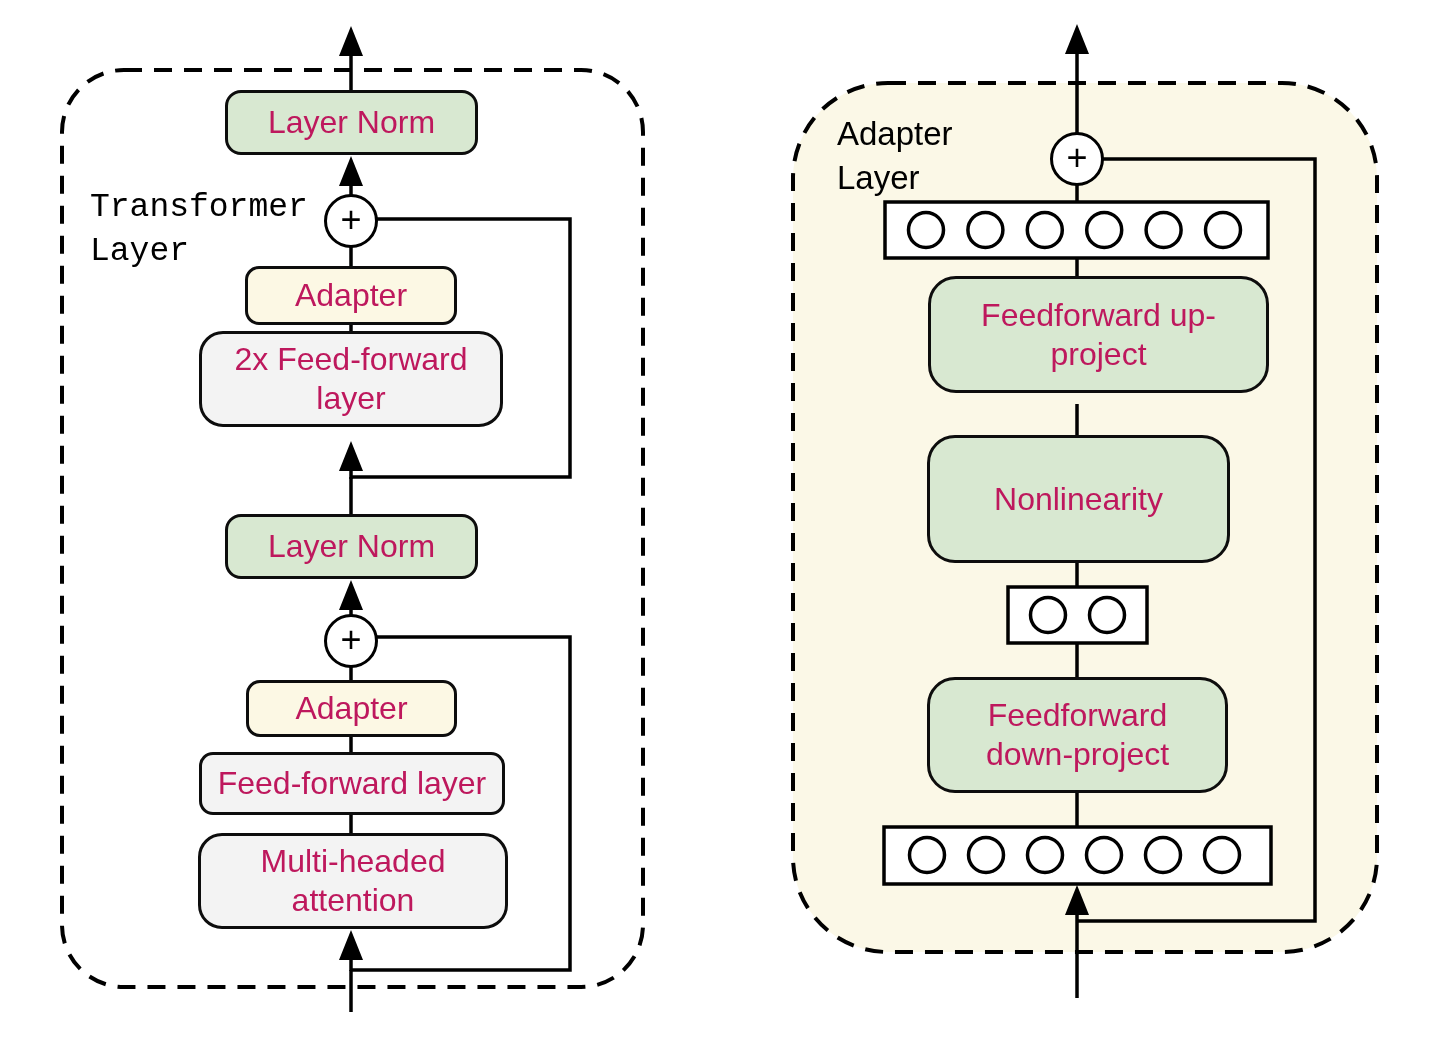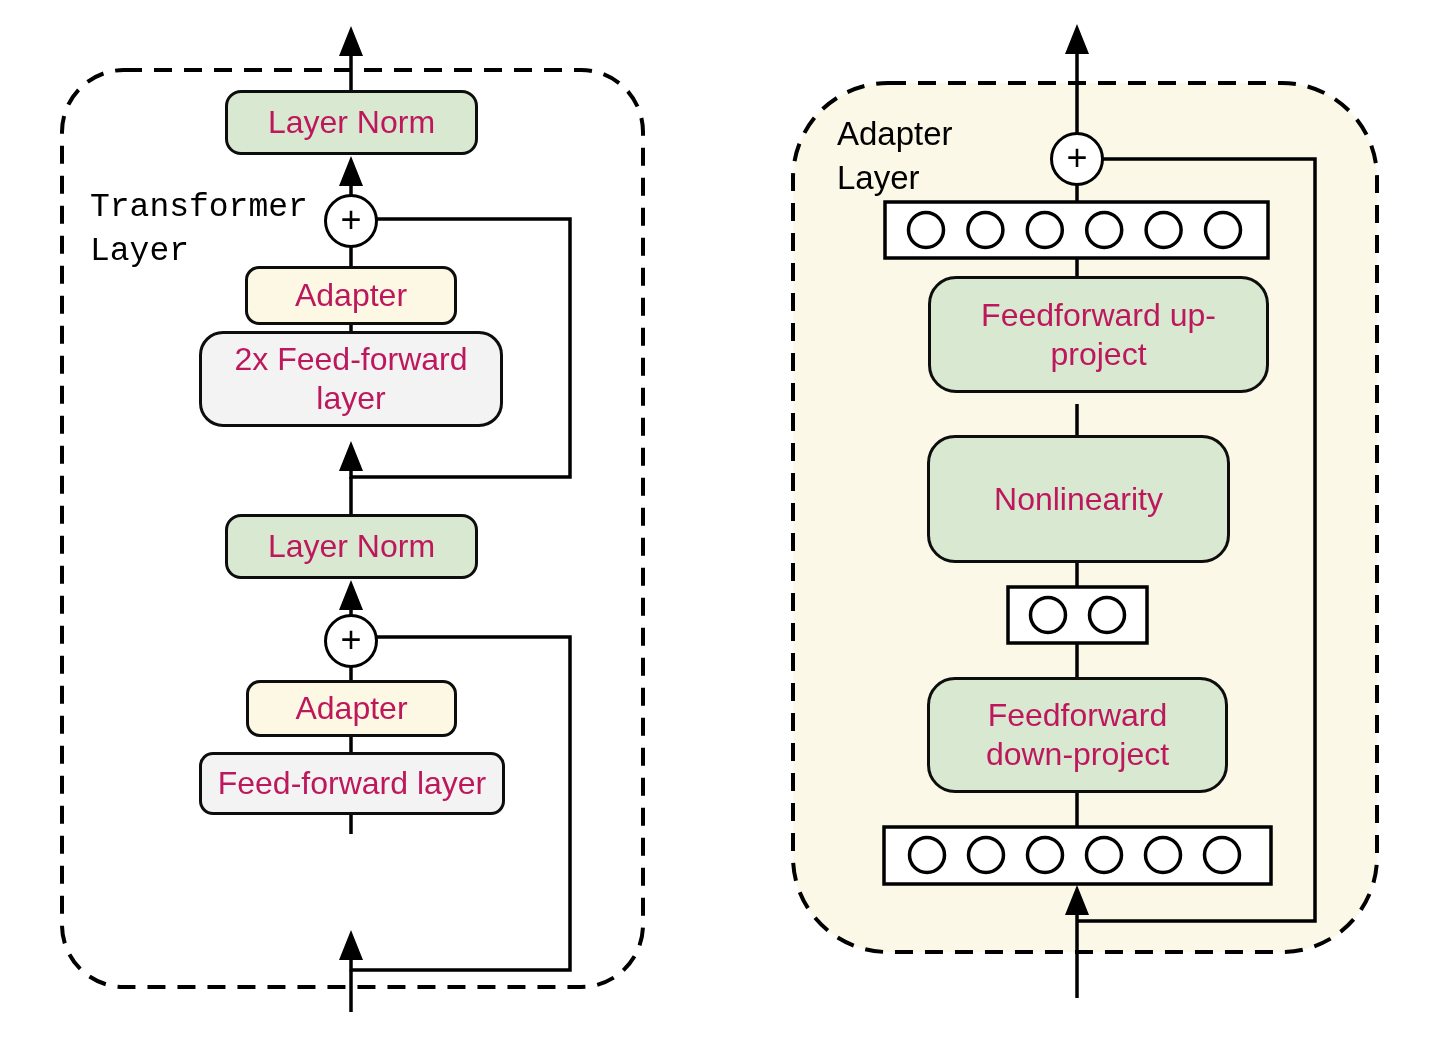--- a/index.html
+++ b/index.html
@@ -141,20 +141,21 @@
   </div>
 
   <div class="node green ln1">Layer Norm</div>
   <div class="plus-circle plus1">+</div>
   <div class="node yellow ad1">Adapter</div>
   <div class="node gray ff2x">2x Feed-forward layer</div>
   <div class="node green ln2">Layer Norm</div>
   <div class="plus-circle plus2">+</div>
   <div class="node yellow ad2">Adapter</div>
   <div class="node gray ff1">Feed-forward layer</div>
+  <div class="node gray mha">Multi-headed attention</div>
 
   <div class="panel-label label-right">
     <div>Adapter</div>
     <div>Layer</div>
   </div>
 
   <div class="plus-circle plusR">+</div>
   <div class="node green ffup">Feedforward up-project</div>
   <div class="node green nonlin">Nonlinearity</div>
   <div class="node green ffdown">Feedforward down-project</div>

